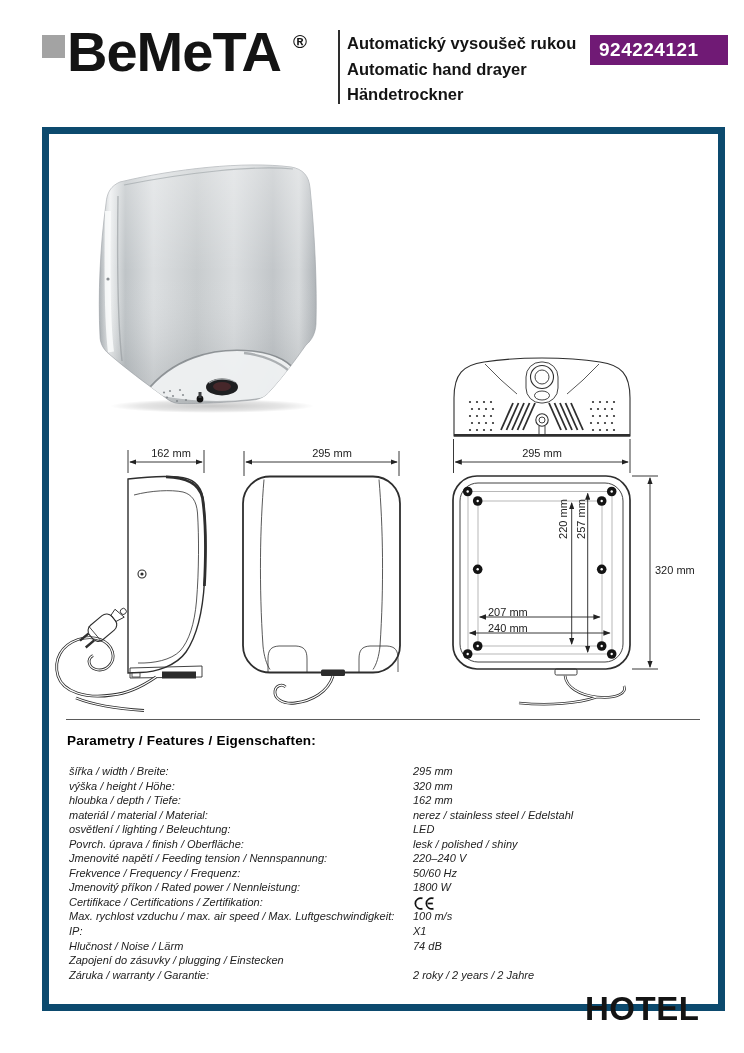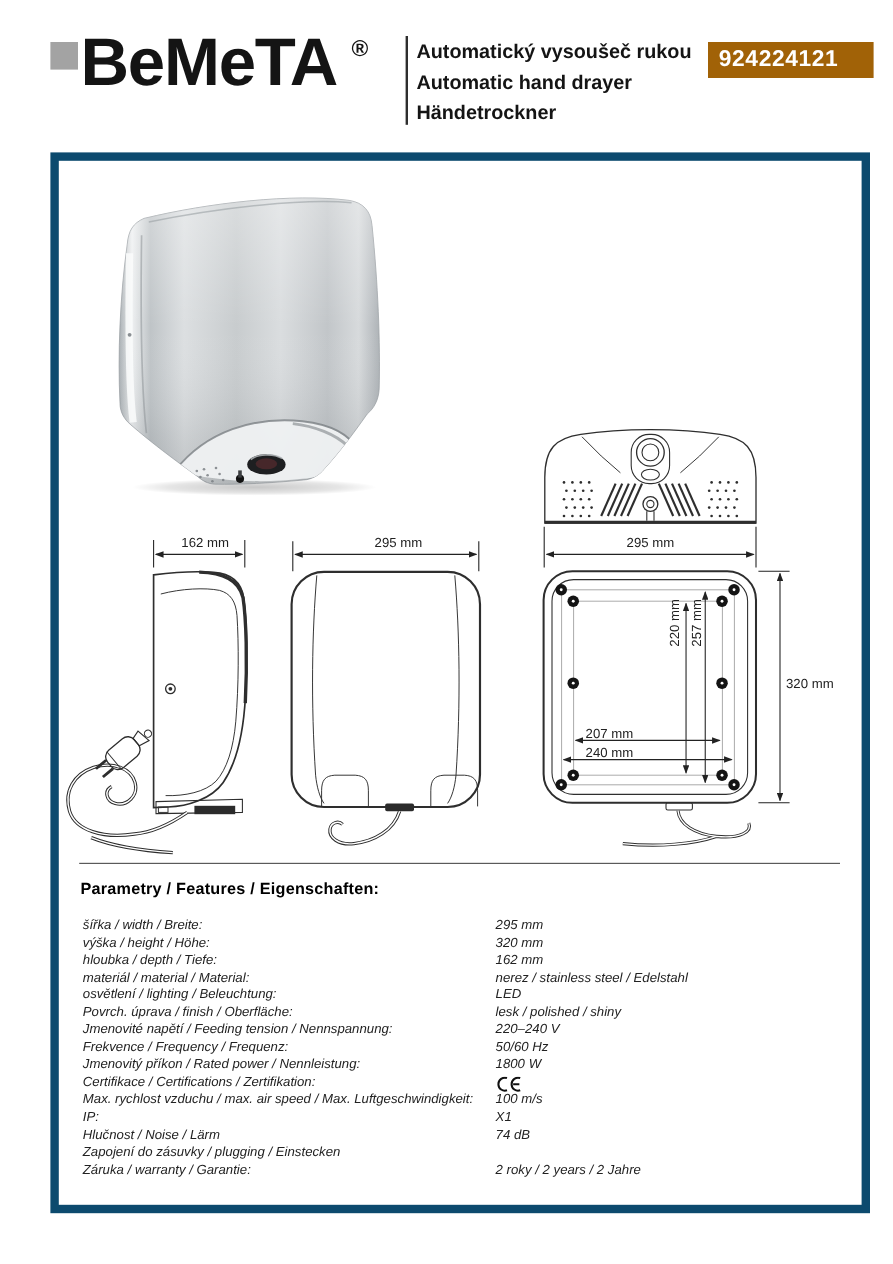--- a/index.html
+++ b/index.html
@@ -5,21 +5,21 @@
   html,body{margin:0;padding:0;background:#fff;}
   #page{position:relative;width:728px;height:1053px;background:#fff;overflow:hidden;
         font-family:"Liberation Sans",sans-serif;color:#1c1c1c;}
   .abs{position:absolute;}
   
   #brand-square{left:42px;top:35px;width:23px;height:23px;background:#a3a3a3;}
   #brand{left:67px;top:27px;font-size:56px;font-weight:700;letter-spacing:-1px;color:#141414;line-height:50px;}
   #brand-reg{left:293px;top:31px;font-size:19px;font-weight:700;color:#141414;}
   #header-divider{left:338px;top:30px;width:2px;height:74px;background:#2e2e2e;}
   #titles{left:347px;top:31px;line-height:25.5px;font-size:16.5px;font-weight:700;white-space:nowrap;color:#141414;}
-  #code-badge{left:590px;top:35px;width:143px;height:30px;background:#a16207;color:#fff;
+  #code-badge{left:590px;top:35px;width:143px;height:30px;background:#701a75;color:#fff;
               font-size:19px;font-weight:700;line-height:30px;padding-left:9px;box-sizing:border-box;letter-spacing:.5px;}
   
   #main-box{left:42px;top:127px;width:669px;height:870px;border:7px solid #0c4a6e;}
   #drawings-svg{position:absolute;left:0;top:0;}
   #separator{position:absolute;left:17px;top:585px;width:634px;height:1px;background:#5a5a5a;}
   
   .dim{position:absolute;font-size:11px;color:#222;text-align:center;white-space:nowrap;}
   .dim-rot{transform:rotate(-90deg);transform-origin:center center;}
   .dim-left{text-align:left;}
   
@@ -400,14 +400,15 @@
           <span class="lab">Zapojení do zásuvky / plugging / Einstecken</span>
           <span class="val"></span>
         </div>
       <div class="prow">
           <span class="lab">Záruka / warranty / Garantie:</span>
           <span class="val">2 roky / 2 years / 2 Jahre</span>
         </div>
     </div>
   </div>
 
+  <div class="abs" id="hotel">HOTEL</div>
 
 </div>
 
 </body></html>

